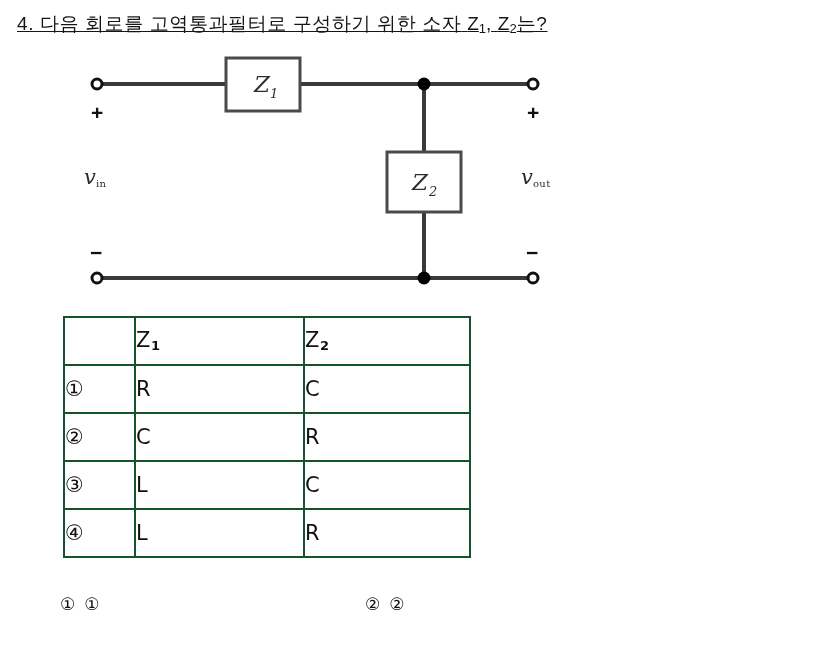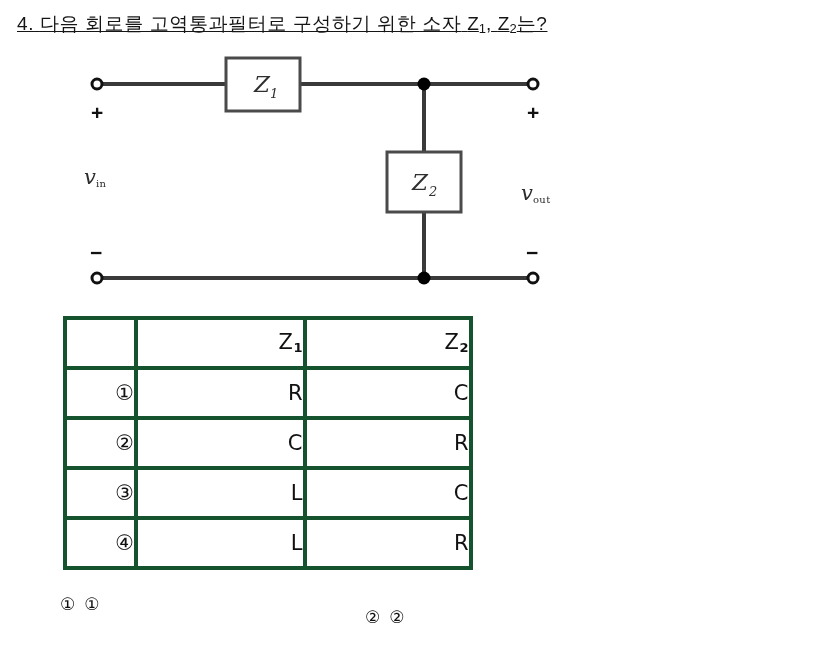--- a/index.html
+++ b/index.html
@@ -89,23 +89,23 @@
   
   #options-table {
     position: absolute;
     left: 63px;
     top: 316px;
     width: 406px;
     border-collapse: collapse;
     table-layout: fixed;
   }
   #options-table td {
-    border: 4px solid #14532d;
+    border: 2px solid #14532d;
     height: 46px;
-    text-align: right;
+    text-align: left;
     vertical-align: middle;
     font-size: 21px;
     color: #111;
     padding: 0;
     font-family: "DejaVu Sans", "Liberation Sans", sans-serif;
   }
   #options-table col.c-num { width: 71px; }
   #options-table col.c-z1  { width: 169px; }
   #options-table col.c-z2  { width: 166px; }
   .hdr-z .sub {
@@ -136,21 +136,21 @@
   }
   .choice {
     position: absolute;
     font-size: 17px;
     font-family: "DejaVu Sans", sans-serif;
     color: #111;
     white-space: nowrap;
     letter-spacing: 9px;
   }
   .choice.col-left  { left: 0px; text-align: right; }
-  .choice.col-right { left: 305px; margin-top: 13px; }
+  .choice.col-right { left: 305px; }
 </style>
 </head>
 <body>
 
 <div id="question-text">
   <span>4.</span>
   <span>다음  회로를  고역통과필터로  구성하기  위한  소자</span>
   <span class="zvar"><span>Z</span><span class="sub">1</span></span><span>,</span>
   <span class="zvar"><span>Z</span><span class="sub">2</span></span><span>는?</span>
 </div>
@@ -187,21 +187,21 @@
     <circle cx="424" cy="34" r="6.5" fill="#000000"></circle>
     <circle cx="424" cy="228" r="6.5" fill="#000000"></circle>
   </svg>
 
   <span class="sign-label" style="left:91px; top:52px;">+</span>
   <span class="sign-label" style="left:527px; top:52px;">+</span>
   <span class="sign-label" style="left:90px; top:192px;">−</span>
   <span class="sign-label" style="left:526px; top:192px;">−</span>
 
   <span class="math-label" style="left:84px; top:115px;"><span>v</span><span class="sub">in</span></span>
-  <span class="math-label" style="left:521px; top:131px;"><span>v</span><span class="sub">out</span></span>
+  <span class="math-label" style="left:521px; top:115px;"><span>v</span><span class="sub">out</span></span>
 </div>
 
 <table id="options-table">
   <colgroup>
     <col class="c-num">
       <col class="c-z1">
       <col class="c-z2">
   </colgroup>
   <tbody>
     <tr>

